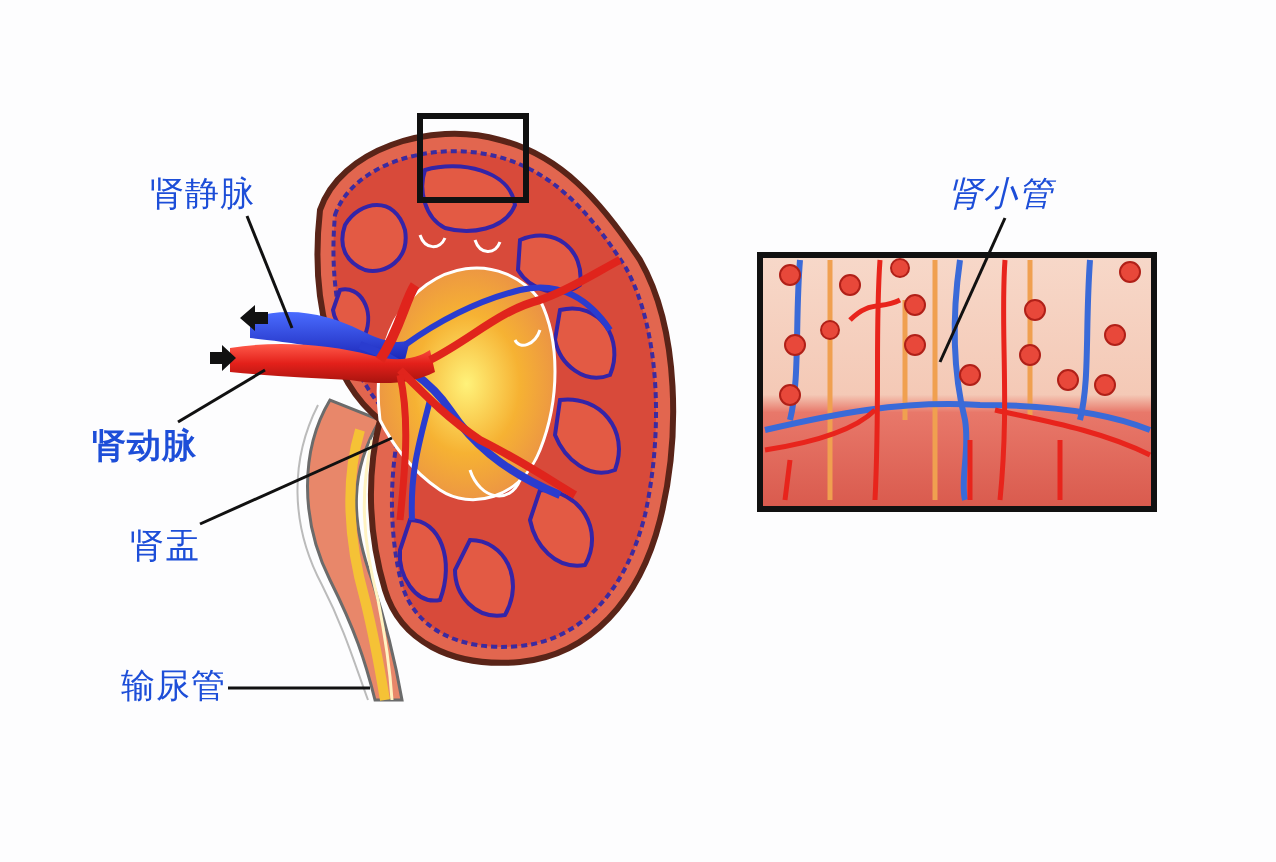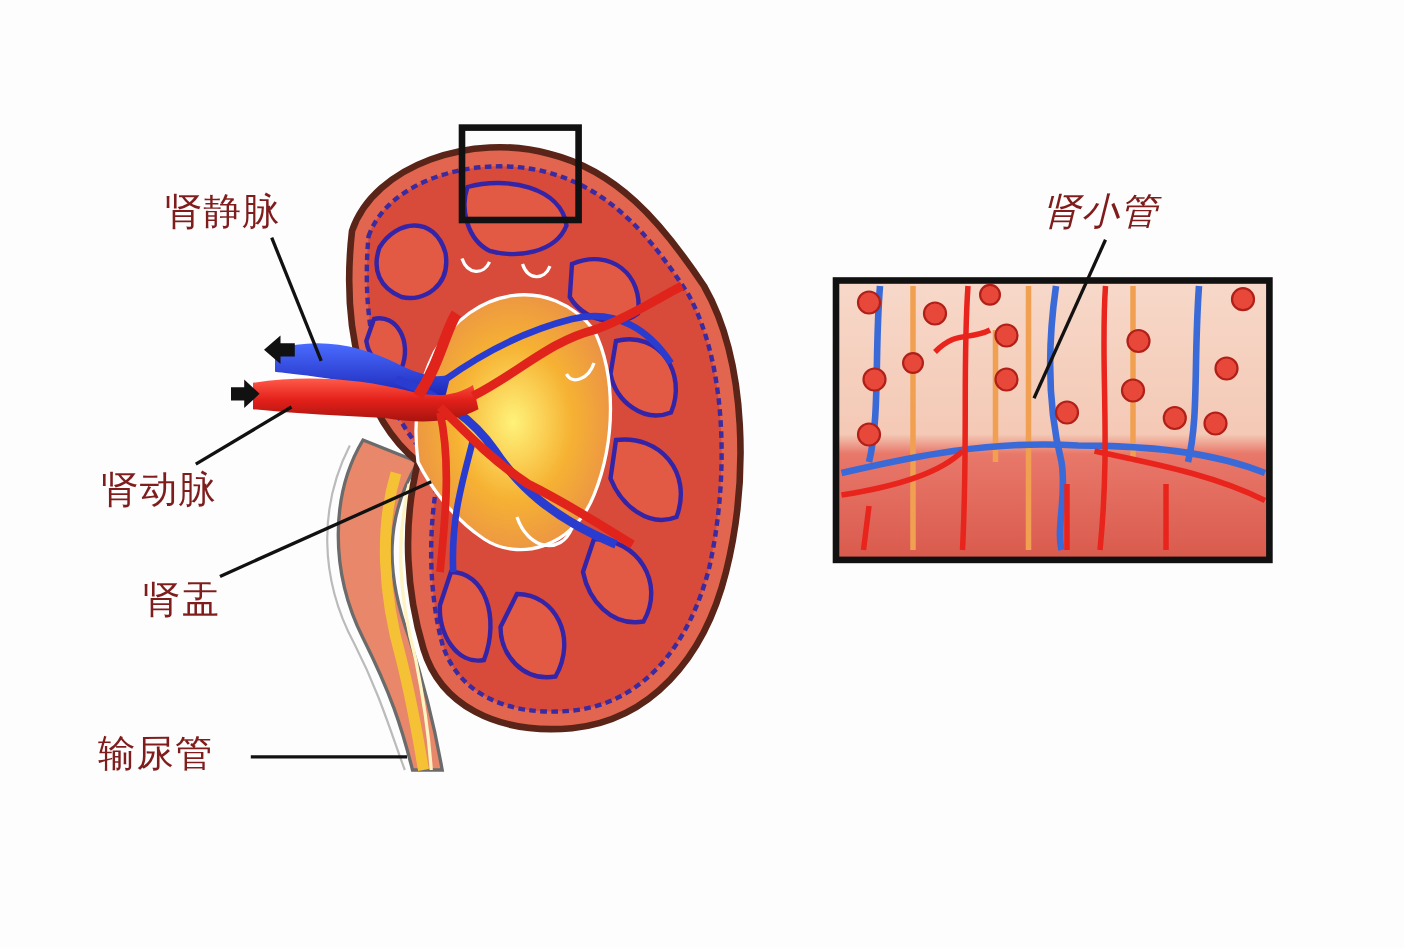--- a/index.html
+++ b/index.html
@@ -1,17 +1,17 @@
 <!DOCTYPE html>
 <html><head>
 <meta charset="utf-8">
 <style>
   html, body { margin:0; padding:0; }
   body { width:1276px; height:862px; background:#fdfdfe; position:relative; overflow:hidden; font-family:"DejaVu Sans", sans-serif; }
-  .label { position:absolute; font-size:34px; color:#7f1d1d; letter-spacing:1px; white-space:nowrap; line-height:1; }
+  .label { position:absolute; font-size:34px; color:#1d4ed8; letter-spacing:1px; white-space:nowrap; line-height:1; }
   svg.canvas { position:absolute; left:0; top:0; }
 </style>
 </head>
 <body>
 
 <svg class="canvas" width="1276" height="862" viewBox="0 0 1276 862">
   <defs>
     <radialGradient id="pelvisGrad" cx="0.5" cy="0.5" r="0.6">
       <stop offset="0" stop-color="#fff27a"></stop>
       <stop offset="0.5" stop-color="#f6b233"></stop>
@@ -133,16 +133,16 @@
   <g stroke="#111" stroke-width="3" fill="none">
     <line x1="247" y1="216" x2="292" y2="328"></line>
     <line x1="178" y1="422" x2="265" y2="370"></line>
     <line x1="200" y1="524" x2="392" y2="438"></line>
     <line x1="228" y1="688" x2="370" y2="688"></line>
     <line x1="1005" y1="218" x2="940" y2="362"></line>
   </g>
 </svg>
 
 <div class="label" style="left:150px;top:176px;">肾静脉</div>
-<div class="label" style="left:92px;top:428px;">肾动脉</div>
+<div class="label" style="left:92px;top:428px;font-weight:bold;">肾动脉</div>
 <div class="label" style="left:130px;top:528px;text-align:center;">肾盂</div>
-<div class="label" style="left:89px;top:668px;">输尿管</div>
+<div class="label" style="left:121px;top:668px;">输尿管</div>
 <div class="label" style="left:948px;top:176px;font-style:italic;">肾小管</div>
 
 </body></html>

